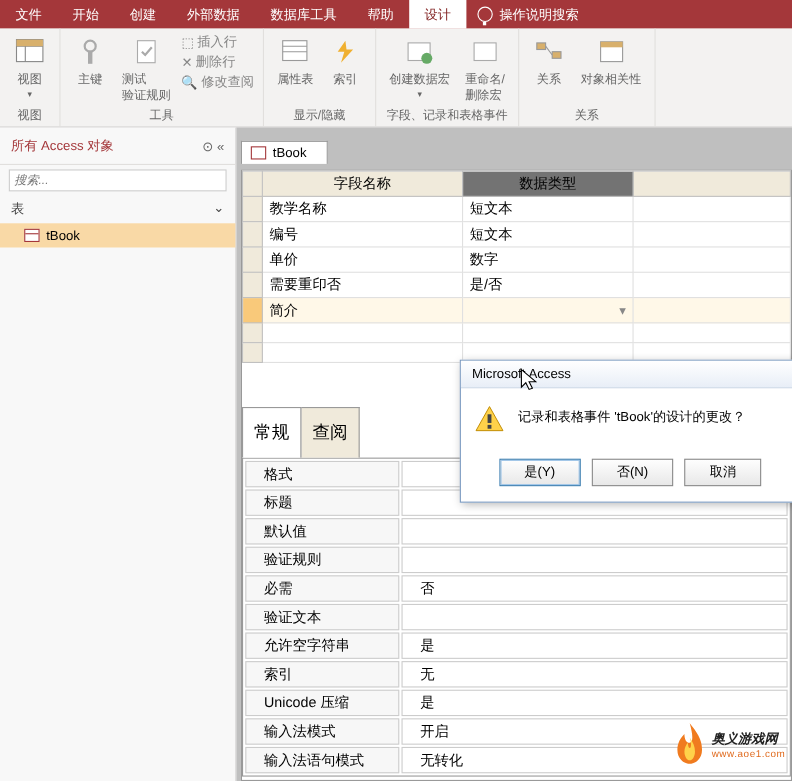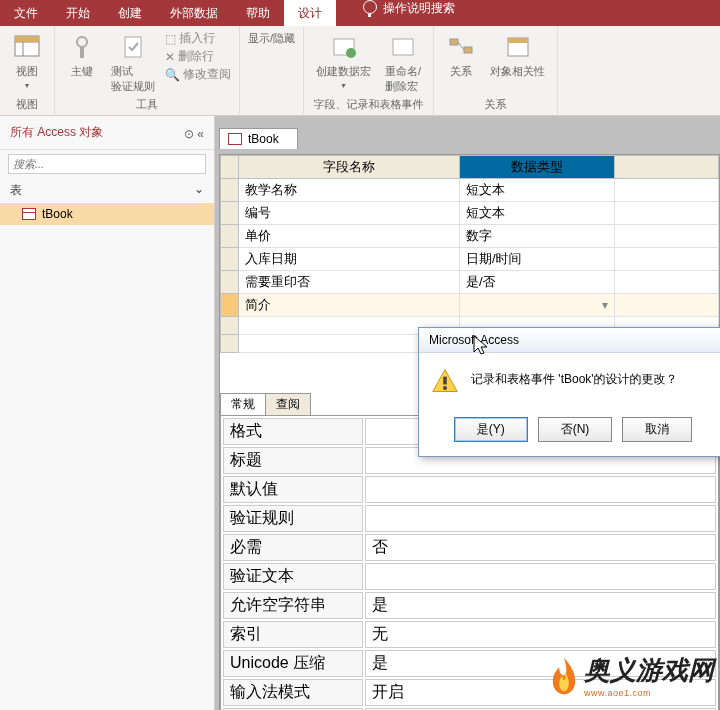--- a/index.html
+++ b/index.html
@@ -1,79 +1,80 @@
 <!DOCTYPE html>
 <html><head>
 <meta charset="utf-8">
 <style>
 *{box-sizing:border-box;margin:0;padding:0;font-family:"Microsoft YaHei",SimSun,sans-serif;font-size:12px}
 body{width:720px;height:710px;overflow:hidden;background:#fff;position:relative}
 .ribbon-tabs{display:flex;background:#a4373a;color:#fff;height:26px}
 .ribbon-tabs .tab{padding:5px 14px;cursor:pointer}
 .ribbon-tabs .tab.active{background:#fff;color:#7f1d1d}
-.ribbon-tabs .help{display:flex;align-items:flex-start;padding:0 27px;color:#fff}
+.ribbon-tabs .help{display:flex;align-items:center;padding:0 10px;color:#fff}
 .ribbon-tabs .bulb{width:14px;height:14px;border:1.5px solid #fff;border-radius:50%;margin-right:6px;position:relative}
 .ribbon-tabs .bulb::after{content:"";position:absolute;bottom:-4px;left:4px;width:3px;height:3px;background:#fff}
 .ribbon{display:flex;background:#f3f2f1;border-bottom:1px solid #d0cece;height:90px}
 .group{display:flex;flex-direction:column;align-items:center;border-right:1px solid #e1dfdd;padding:4px 8px 2px;justify-content:space-between}
 .group-items{display:flex;gap:6px;align-items:flex-start;flex:1}
 .gbtn{display:flex;flex-direction:column;align-items:center;gap:2px;padding:2px 4px;cursor:pointer;color:#666}
 .gbtn .ico{width:30px;height:30px;display:flex;align-items:center;justify-content:center}
 .gbtn span{font-size:11px;white-space:nowrap}
 .group-label{font-size:11px;color:#666;padding:1px 0}
 .small-list{display:flex;flex-direction:column;gap:1px;font-size:11px;color:#888}
 .small-list div{display:flex;align-items:center;gap:3px;cursor:pointer}
 .main{display:flex;height:calc(710px - 116px)}
 .nav{width:215px;background:#f8f8f8;border-right:1px solid #d0cece;display:flex;flex-direction:column}
-.nav-title{padding:8px 10px;font-size:16px;color:#a4373a;display:flex;align-items:flex-end;justify-content:space-between;border-bottom:1px solid #e1dfdd}
+.nav-title{padding:8px 10px;font-size:16px;color:#a4373a;display:flex;align-items:center;justify-content:space-between;border-bottom:1px solid #e1dfdd}
 .nav-title .collapse{font-size:12px;color:#666}
 .nav-search{margin:4px 8px;height:20px;border:1px solid #ccc;background:#fff;padding:0 4px;color:#999;font-style:italic;font-size:11px}
 .nav-section{padding:4px 10px;font-size:12px;color:#444;display:flex;justify-content:space-between;cursor:pointer}
 .nav-item{padding:4px 10px 4px 22px;background:#f9d9a6;display:flex;align-items:center;gap:6px;cursor:pointer}
 .nav-item .tico{width:14px;height:12px;border:1px solid #a4373a;background:#fff;position:relative}
 .nav-item .tico::before{content:"";position:absolute;left:0;top:3px;right:0;height:1px;background:#a4373a}
 .content{flex:1;background:#bfbfbf;padding-top:38px;position:relative;overflow:hidden}
 .doc{background:#fff;margin-left:4px;border:1px solid #999;height:100%}
 .doc-tab{position:absolute;top:12px;left:4px;background:#fff;border:1px solid #999;border-bottom:none;padding:3px 18px 3px 8px;display:flex;align-items:center;gap:6px;z-index:2}
 .grid{width:100%;border-collapse:collapse}
 .grid th{background:#f0eadb;border:1px solid #c0c0c0;padding:2px 4px;font-weight:normal;font-size:13px;text-align:center}
-.grid th.sel{background:#0369a1}
+.grid th.sel{background:#737373}
 .grid td{border:1px solid #e0e0e0;padding:2px 6px;font-size:13px;height:18px}
 .grid td.rowhead{width:18px;background:#f0eadb;border:1px solid #c0c0c0}
 .grid tr.sel td.rowhead{background:#f9c97a}
 .grid tr.sel td{background:#fff8e8}
 .prop-tabs{display:flex;margin-top:40px}
-.prop-tabs .pt{border:1px solid #999;border-bottom:none;padding:2px 10px;background:#f0eadb;font-size:12px;cursor:pointer;margin-right:-1px}
+.prop-tabs .pt{border:1px solid #999;border-bottom:none;padding:12px 10px;background:#f0eadb;font-size:16px;cursor:pointer;margin-right:-1px}
 .prop-tabs .pt.active{background:#fff;position:relative;z-index:1}
 .prop-grid{border:1px solid #999;background:#fff}
-.prop-grid tr td{border:1px solid #ccc;padding:2px 6px;font-size:16px;height:18px}
+.prop-grid tr td{border:1px solid #ccc;padding:2px 16px;font-size:13px;height:18px}
 .prop-grid tr td:first-child{width:140px;background:#f7f7f7}
 .dialog{position:absolute;top:327px;left:418px;width:310px;background:#fff;border:1px solid #7a9ac0;box-shadow:2px 2px 8px rgba(0,0,0,0.3);z-index:10}
 .dialog-title{background:linear-gradient(#fff,#e8eef7);padding:5px 10px;font-size:12px;border-bottom:1px solid #cdd8e6}
 .dialog-body{padding:14px 12px;display:flex;gap:12px;align-items:flex-start}
 .dialog-body .warn{width:28px;height:28px;flex-shrink:0}
 .dialog-btns{display:flex;gap:10px;justify-content:center;padding:8px 12px 14px}
 .dialog-btns button{padding:3px 22px;border:1px solid #888;background:linear-gradient(#fefefe,#e8e8e8);cursor:pointer;font-size:12px}
 .dialog-btns button.primary{border:1px solid #3c7fb1;box-shadow:0 0 0 1px #a3c7e8 inset}
 .cursor{position:absolute;top:334px;left:472px;z-index:20;pointer-events:none}
 .watermark{position:absolute;bottom:12px;right:6px;display:flex;align-items:center;gap:4px;z-index:5}
 .watermark .flame{width:32px;height:44px}
 .watermark .txt{display:flex;flex-direction:column}
-.watermark .txt .cn{font-size:26px;font-style:italic;font-weight:bold;color:#222}
+.watermark .txt .cn{font-size:12px;font-style:italic;font-weight:bold;color:#222}
 .watermark .txt .en{font-size:9px;color:#e06b1f;letter-spacing:0.5px}
 svg{display:block}
 </style>
 </head>
 <body>
 
 <div class="ribbon-tabs">
   <div class="tab">文件</div>
   <div class="tab">开始</div>
   <div class="tab">创建</div>
   <div class="tab">外部数据</div>
+  <div class="tab">数据库工具</div>
   <div class="tab">帮助</div>
   <div class="tab active">设计</div>
   <div class="help">
       <div class="bulb"></div>
       <span>操作说明搜索</span>
     </div>
 </div>
 
 <div class="ribbon">
   <div class="group">
@@ -116,20 +117,40 @@
         </div>
       <div class="small-list">
         <div>⬚ <span>插入行</span></div>
         <div>✕ <span>删除行</span></div>
         <div>🔍 <span>修改查阅</span></div>
       </div>
     </div>
     <div class="group-label">工具</div>
   </div>
   <div class="group">
+    <div class="group-items">
+      <div class="gbtn">
+          <div class="ico">
+            <svg width="26" height="24">
+              <rect x="2" y="2" width="22" height="18" fill="#fff" stroke="#999"></rect>
+              <line x1="2" y1="7" x2="24" y2="7" stroke="#999"></line>
+              <line x1="2" y1="12" x2="24" y2="12" stroke="#999"></line>
+            </svg>
+          </div>
+          <span>属性表</span>
+        </div>
+      <div class="gbtn">
+          <div class="ico">
+            <svg width="22" height="24">
+              <path d="M11 2 L4 12 L10 12 L7 22 L18 10 L12 10 Z" fill="#f0b030"></path>
+            </svg>
+          </div>
+          <span>索引</span>
+        </div>
+    </div>
     <div class="group-label">显示/隐藏</div>
   </div>
   <div class="group">
     <div class="group-items">
       <div class="gbtn">
           <div class="ico">
             <svg width="26" height="24">
               <rect x="3" y="4" width="20" height="16" fill="#fff" stroke="#aaa"></rect>
               <circle cx="20" cy="18" r="5" fill="#6a6"></circle>
             </svg>
@@ -195,21 +216,21 @@
   <div class="content">
     <div class="doc-tab">
       <div class="tico" style="width:14px;height:12px;border:1px solid #a4373a;background:#fff"></div>
       <span>tBook</span>
     </div>
     <div class="doc">
       <table class="grid">
         <tbody>
             <tr>
           <th style="width:18px"></th>
-          <th style="width:221px">字段名称</th>
+          <th style="width:182px">字段名称</th>
           <th class="sel" style="width:155px">数据类型</th>
           <th></th>
         </tr>
         </tbody>
           <tbody id="field-rows">
             <tr>
               <td class="rowhead"></td>
               <td>教学名称</td>
               <td>短文本</td>
               <td></td>
@@ -217,26 +238,20 @@
             <tr>
               <td class="rowhead"></td>
               <td>编号</td>
               <td>短文本</td>
               <td></td>
             </tr>
             <tr>
               <td class="rowhead"></td>
               <td>单价</td>
               <td>数字</td>
-              <td></td>
-            </tr>
-            <tr>
-              <td class="rowhead"></td>
-              <td>入库日期</td>
-              <td>日期/时间</td>
               <td></td>
             </tr>
             <tr>
               <td class="rowhead"></td>
               <td>需要重印否</td>
               <td>是/否</td>
               <td></td>
             </tr>
             <tr class="sel">
               <td class="rowhead"></td>

